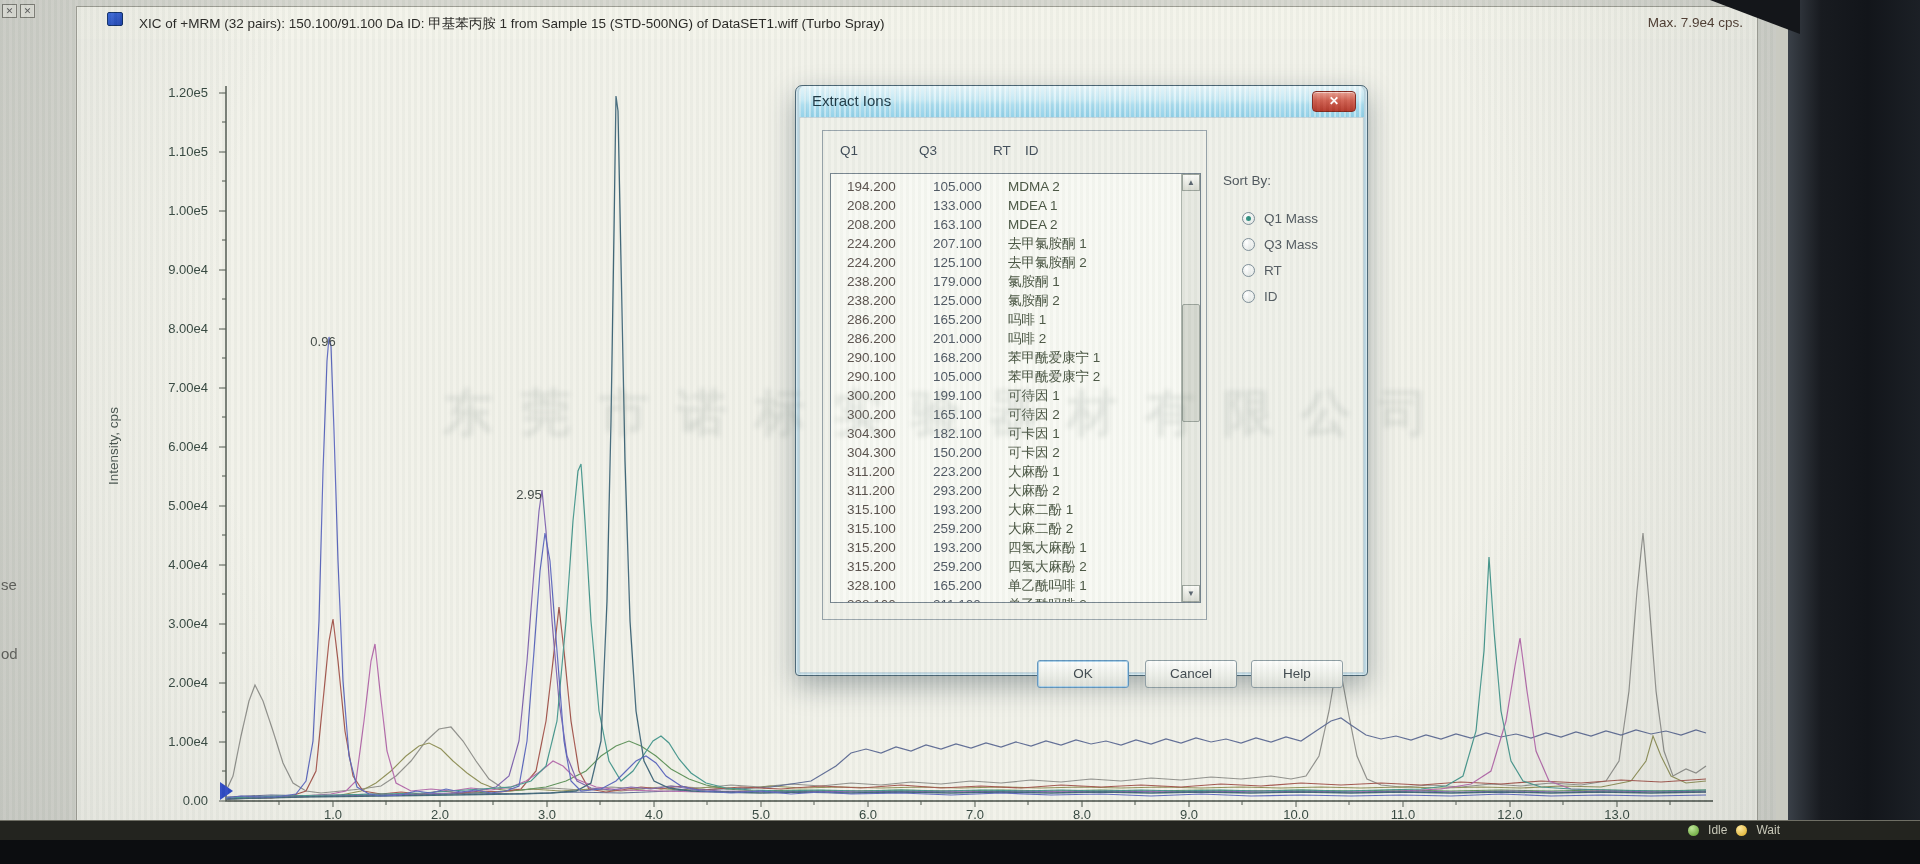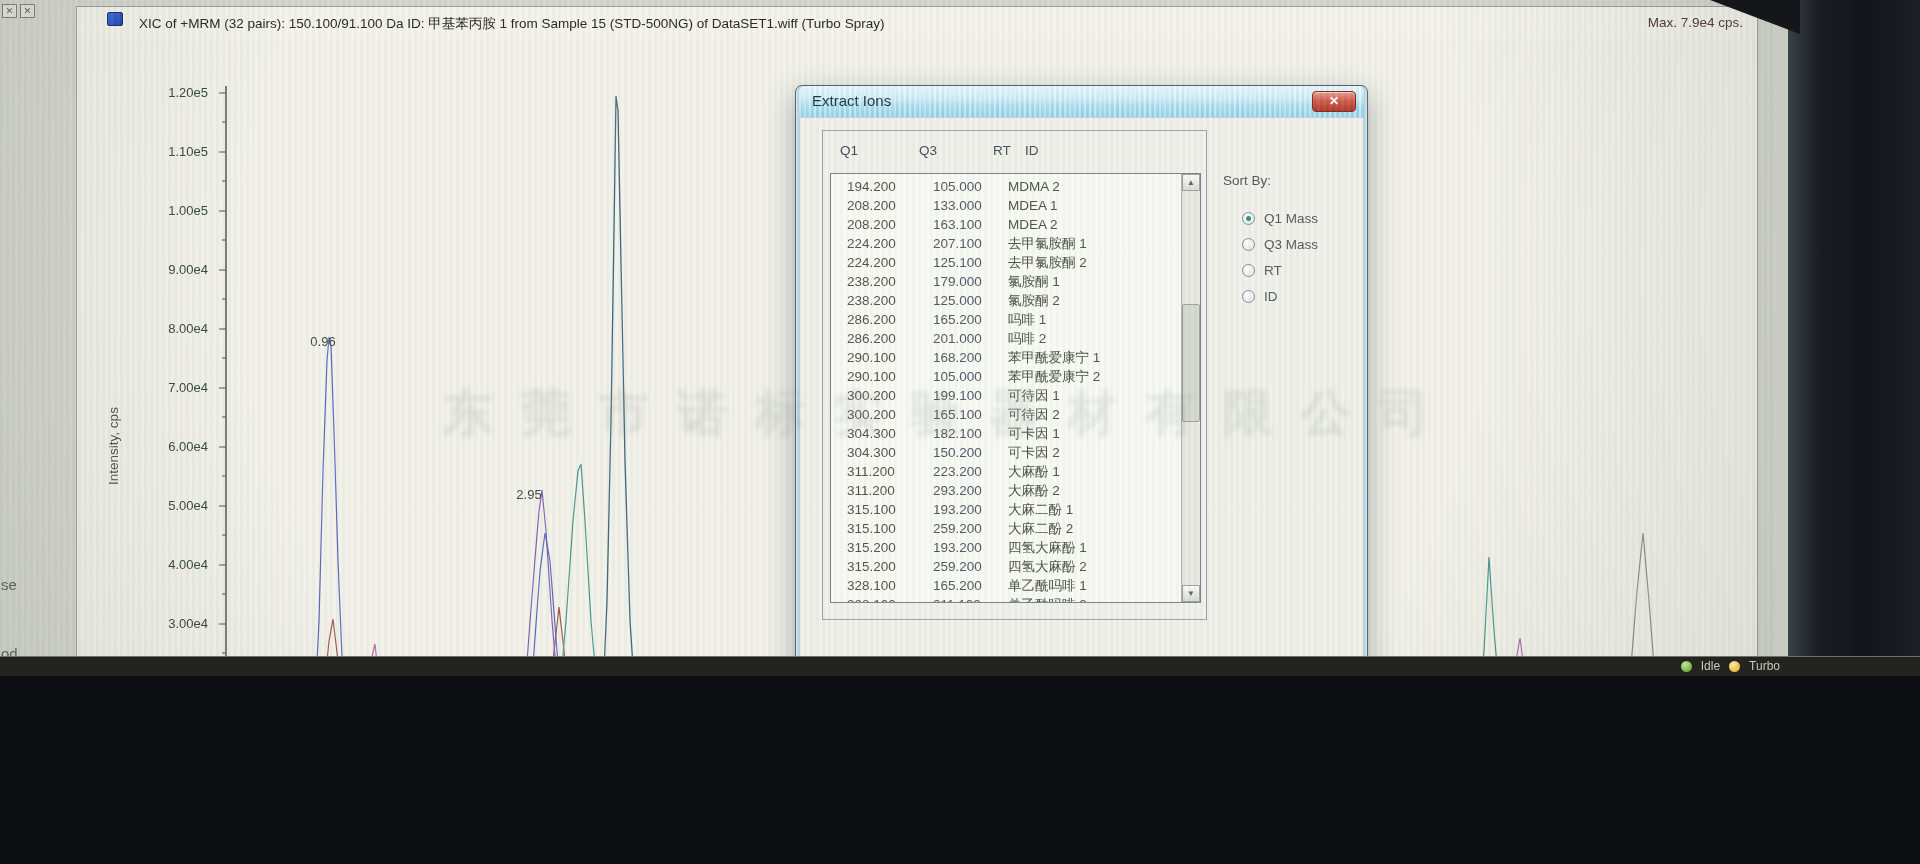--- a/index.html
+++ b/index.html
@@ -1,17 +1,17 @@
 <!DOCTYPE html>
 <html><head>
 <meta charset="utf-8">
 <style>
   html,body{margin:0;padding:0;background:#0c0d10;}
   *{box-sizing:border-box;font-family:"Liberation Sans",sans-serif;}
-  .screen{position:relative;width:1920px;height:676px;background:#d4d5cd;overflow:hidden;}
+  .screen{position:relative;width:1920px;height:840px;background:#d4d5cd;overflow:hidden;}
   .stripes{position:absolute;inset:0;z-index:65;pointer-events:none;
     background:repeating-linear-gradient(90deg,rgba(120,140,130,.05) 0 3px,rgba(255,255,255,.06) 3px 6px);}
   .vignette{position:absolute;inset:0;z-index:66;pointer-events:none;
     background:radial-gradient(circle at 45% 40%,rgba(255,255,255,0) 55%,rgba(60,70,75,.14) 100%);}
   
   .app{position:absolute;left:76px;top:6px;width:1682px;height:828px;background:#f1f1e9;border:1px solid #9a9a90;}
   .titlebar{position:absolute;left:0;top:0;width:100%;height:32px;background:#f3f3ea;}
   .app-icon{position:absolute;left:30px;top:5px;width:16px;height:14px;background:linear-gradient(135deg,#3a6ae0,#1a3fb0);border:1px solid #0a2a66;border-radius:2px;}
   .wtitle{position:absolute;left:62px;top:8px;font-size:13.5px;color:#23221f;white-space:nowrap;}
   .maxlbl{position:absolute;right:14px;top:8px;font-size:13.5px;color:#4a362a;}
@@ -316,19 +316,19 @@
 
   <div class="watermark">东莞市诺标实验器材有限公司</div>
 
   <div class="bezel-corner"></div>
   <div class="bezel-right"></div>
   <div class="taskbar">
     <div class="tb-right">
       <span class="dot green"></span>
       <span class="tb-txt">Idle</span>
       <span class="dot yellow"></span>
-      <span class="tb-txt">Turbo</span>
+      <span class="tb-txt">Wait</span>
     </div>
   </div>
 
   <div class="stripes"></div>
   <div class="vignette"></div>
 </div>
 
 </body></html>

